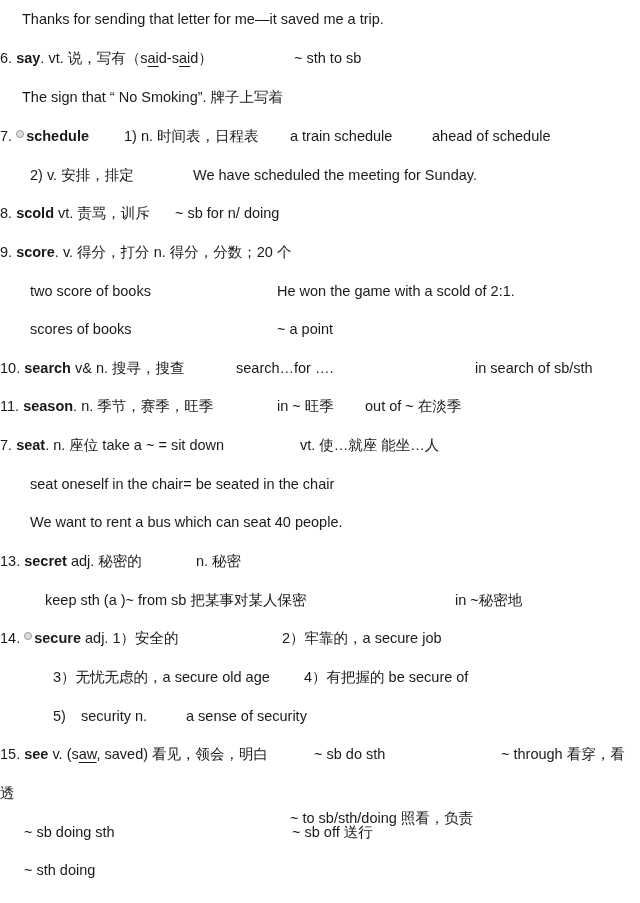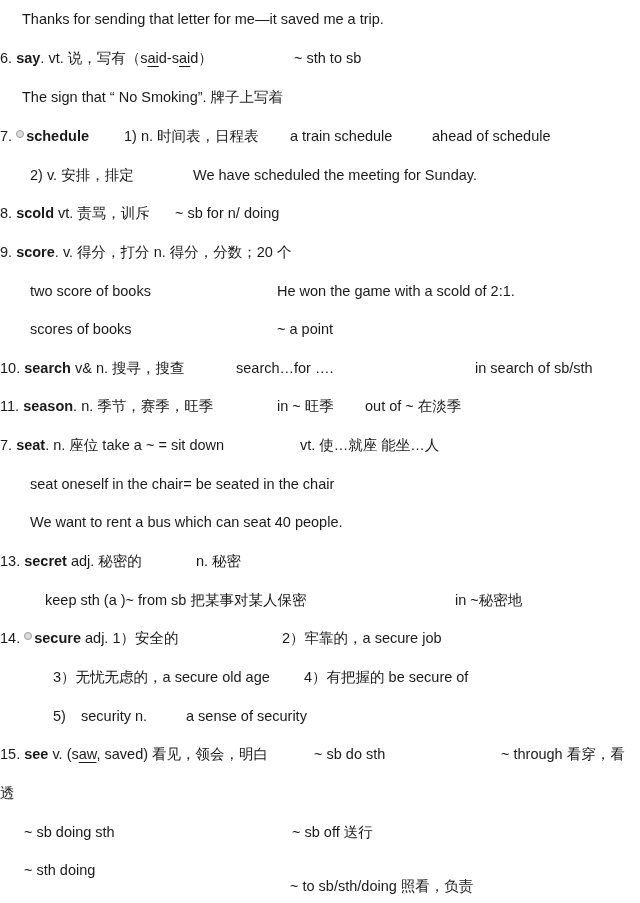--- a/index.html
+++ b/index.html
@@ -93,14 +93,14 @@
   <div class="t" style="left:0;top:744px">
     <span>15.</span>
     <b>see</b><span> v. (s</span><span class="u">aw</span><span>, saved) 看见，领会，明白</span>
   </div>
   <div class="t" style="left:314px;top:744px">~ sb do sth</div>
   <div class="t" style="left:501px;top:744px">~ through  看穿，看</div>
   <div class="t" style="left:0;top:783px">透</div>
   <div class="t" style="left:24px;top:822px">~ sb doing sth</div>
   <div class="t" style="left:292px;top:822px">~ sb off  送行</div>
   <div class="t" style="left:24px;top:860px">~ sth doing</div>
-  <div class="t" style="left:290px;top:876px">~ to sb/sth/doing  照看，负责</div>
+  <div class="t" style="left:290px;top:808px">~ to sb/sth/doing  照看，负责</div>
 </div>
 
 </body></html>

